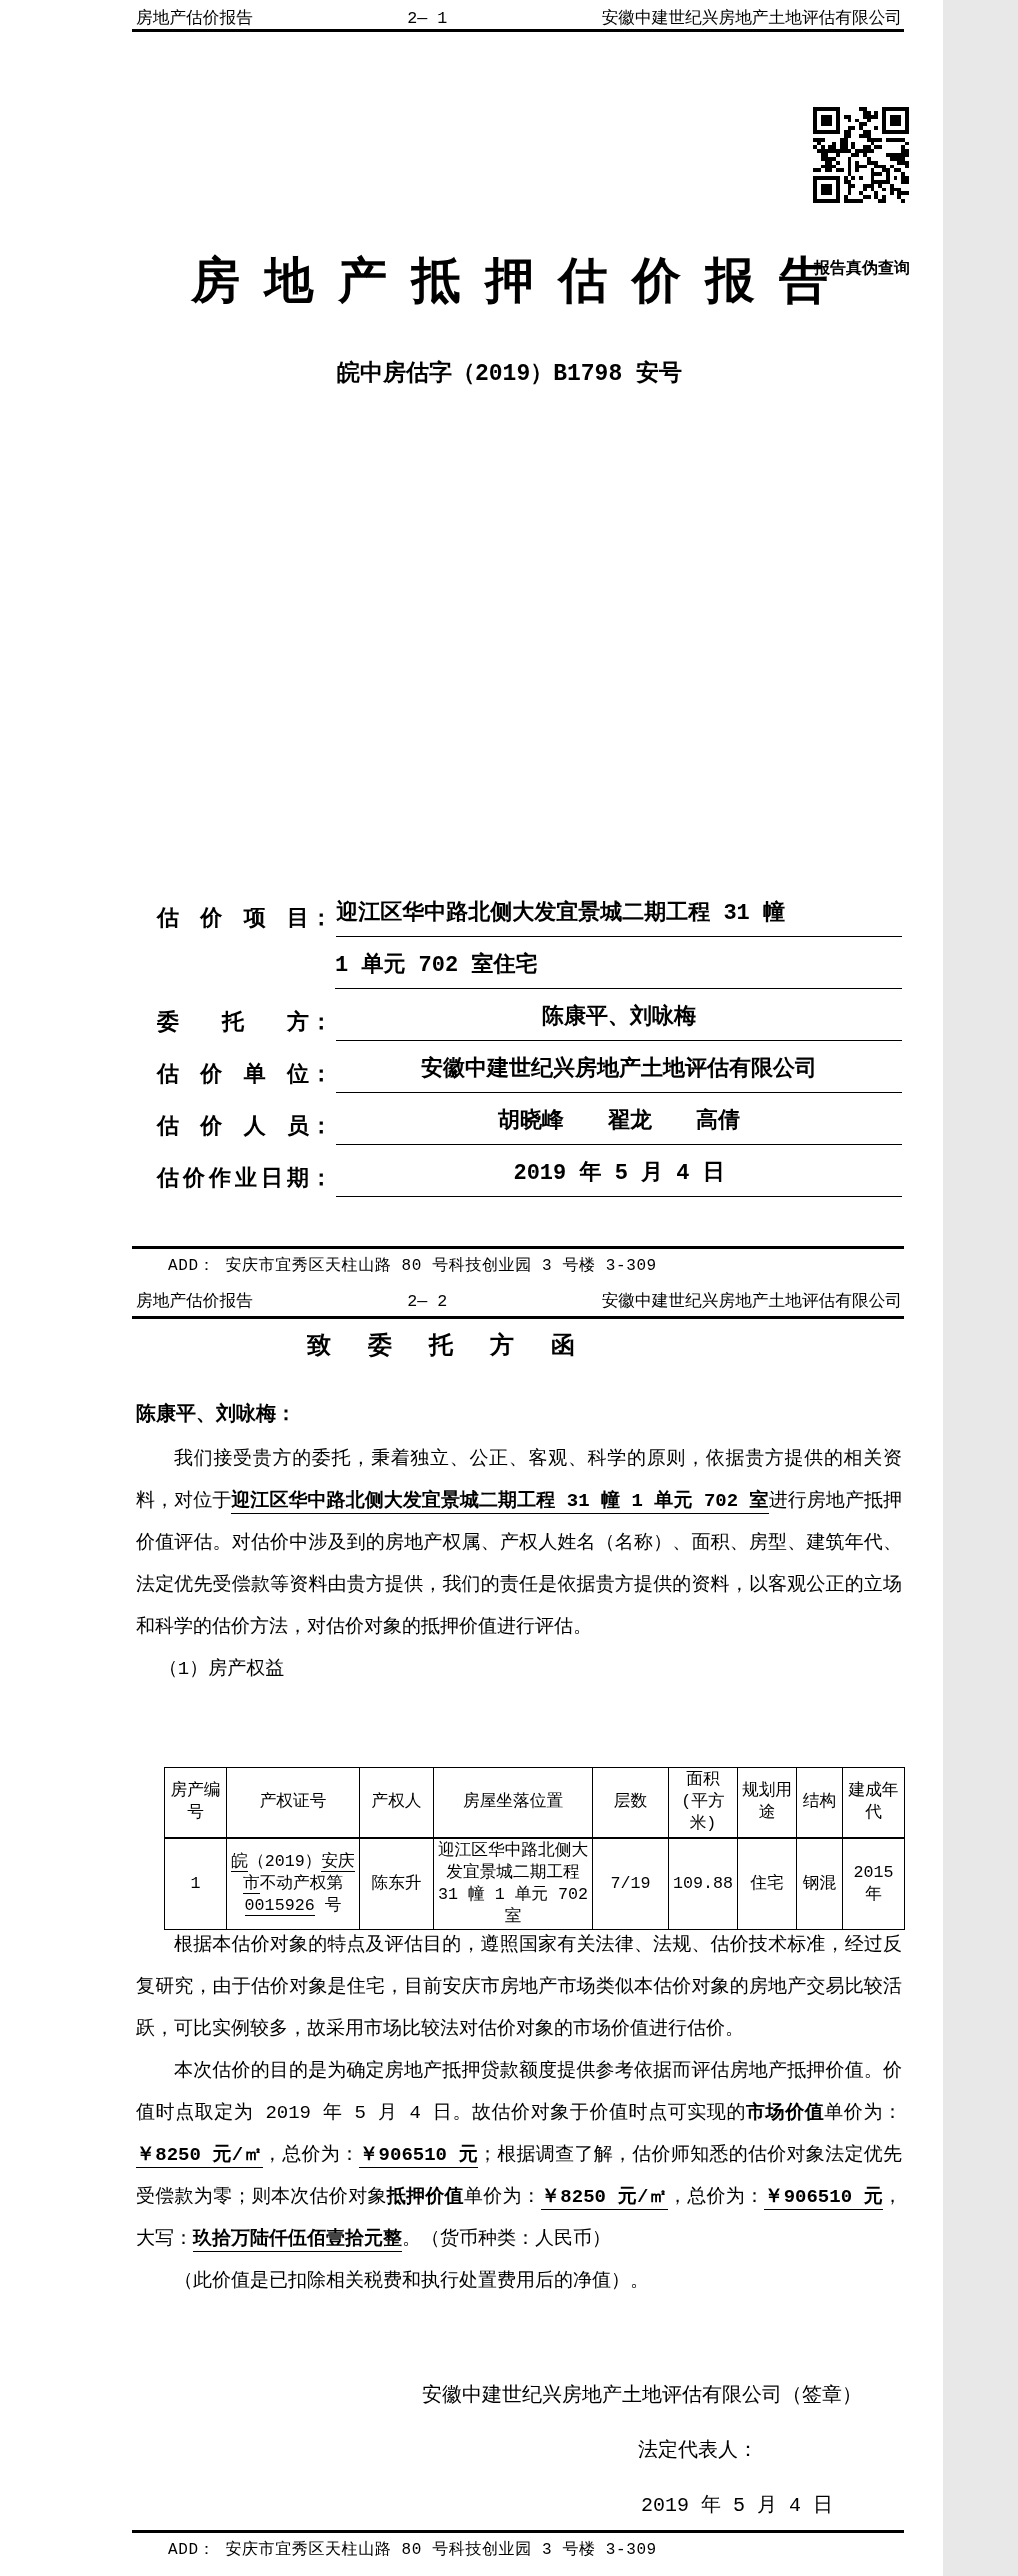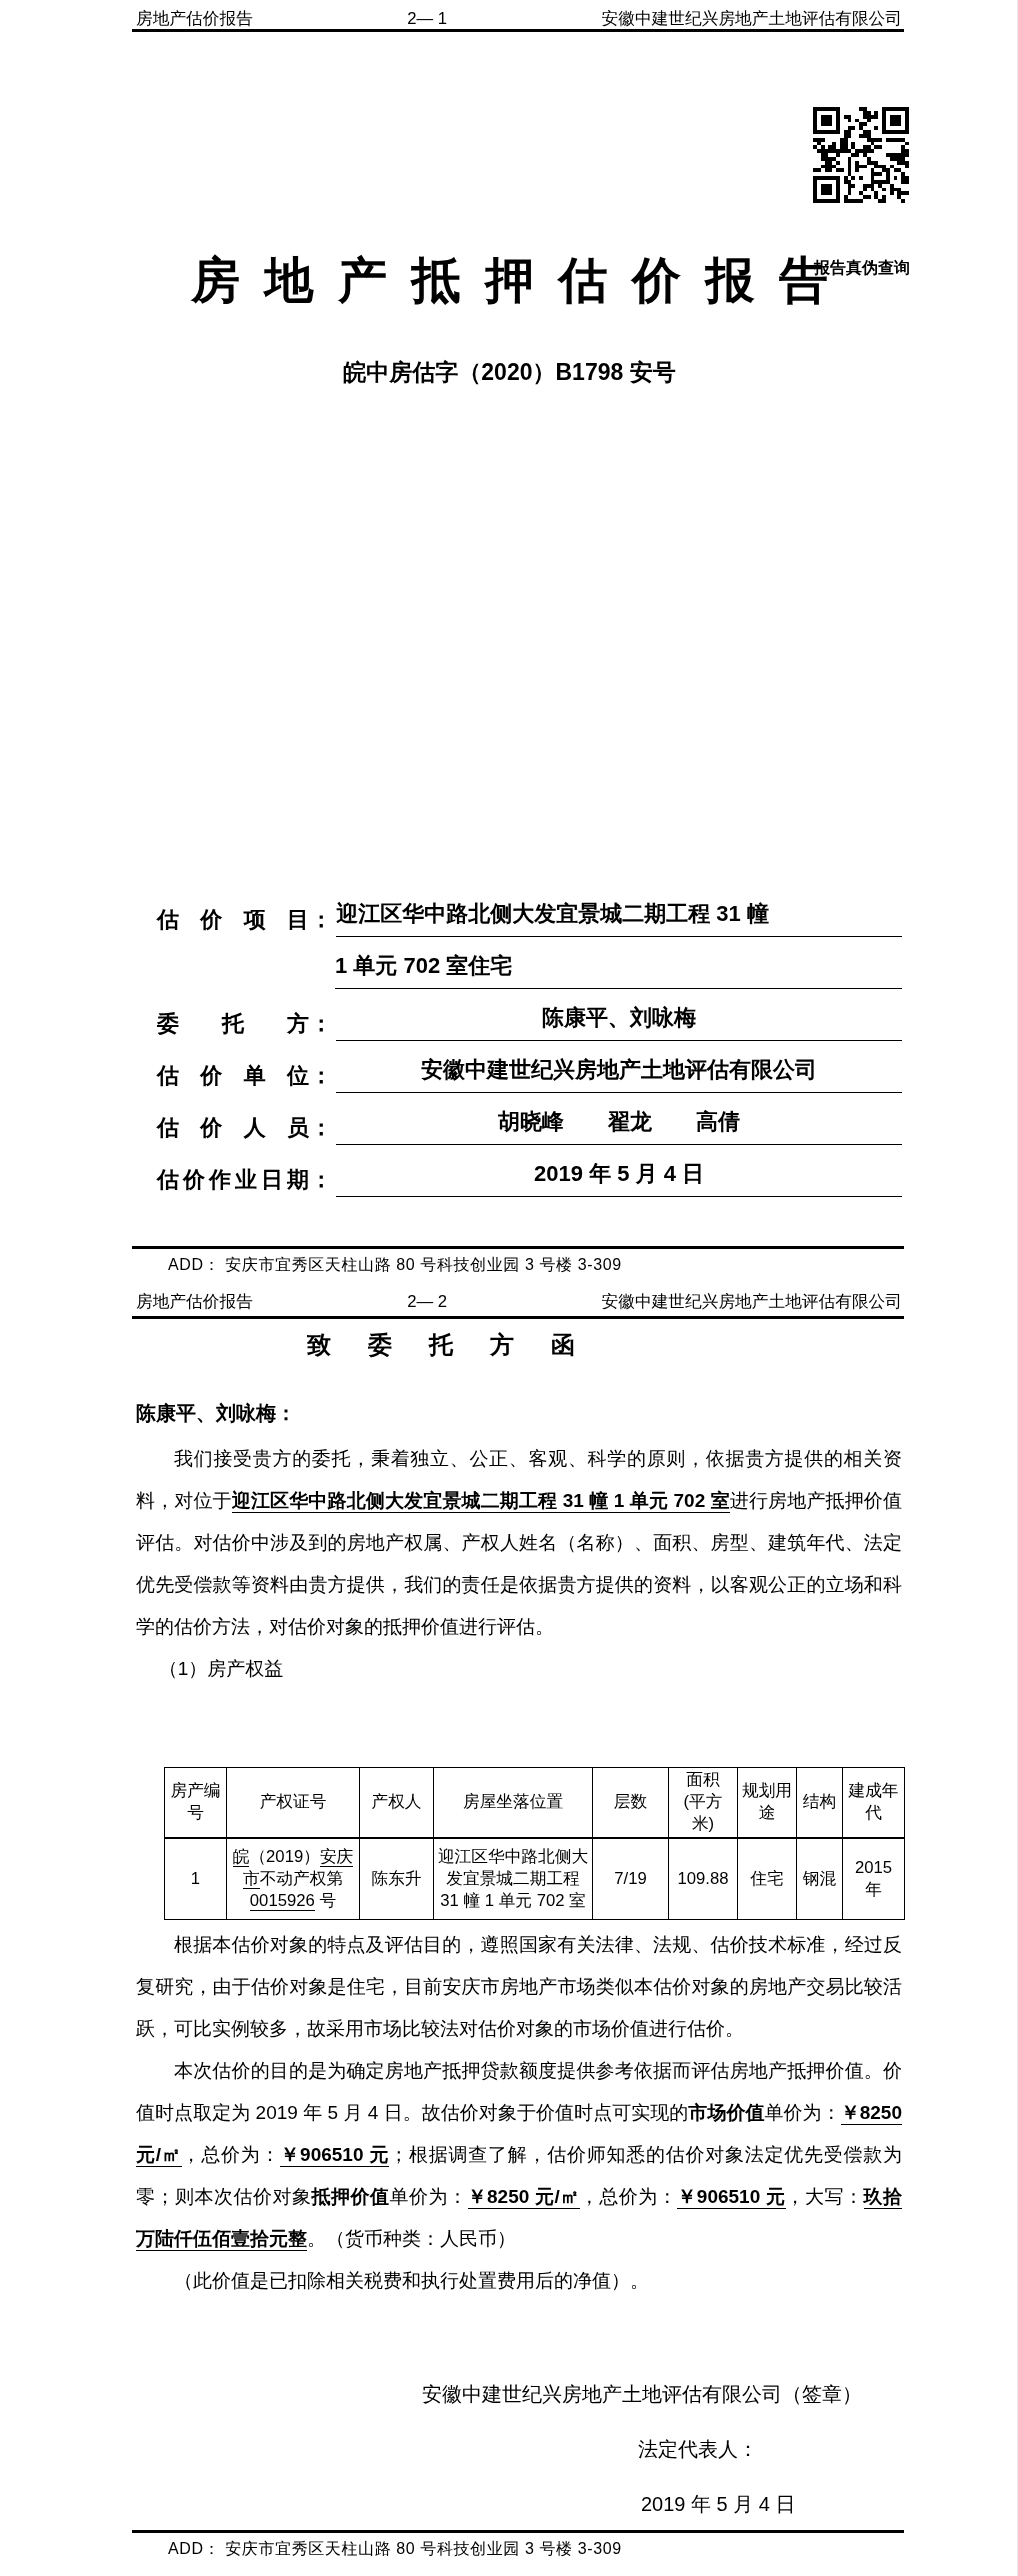--- a/index.html
+++ b/index.html
@@ -1,17 +1,17 @@
 <!DOCTYPE html>
 <html style="font-size:10.3px"><head>
 <meta charset="utf-8">
 <style>
   html,body{margin:0;padding:0;background:#e8e8e8;}
-  .sheet{position:relative;width:1017px;height:2576px;background:#ffffff;
-         font-family:Liberation Sans, sans-serif;color:#000;overflow:hidden;}
+  .sheet{position:relative;width:943px;height:2576px;background:#ffffff;
+         font-family:Liberation Mono, monospace;color:#000;overflow:hidden;}
   .hline{position:absolute;left:132px;width:772px;height:2.6px;background:#000;}
   .pghead{position:absolute;left:136px;width:766px;display:flex;justify-content:space-between;
           align-items:flex-end;font-size:16.7px;line-height:1.2;}
   .qrcap{position:absolute;left:812px;top:214px;width:100px;text-align:center;
          font-weight:bold;font-size:16px;margin-top:44px;}
   .doctitle{position:absolute;left:12.2px;top:248px;width:1019px;text-align:center;
             font-size:49px;font-weight:bold;letter-spacing:0.5em;white-space:nowrap;}
   .reportno{position:absolute;left:0;top:357px;width:1019px;text-align:center;
             font-size:23px;font-weight:600;}
   .fields{position:absolute;left:157px;top:885px;width:745px;}
@@ -263,21 +263,21 @@
         <rect x="114" y="6" width="30" height="30" fill="#fff"></rect>
         <rect x="120" y="12" width="18" height="18" fill="#000"></rect>
         <rect x="0" y="108" width="42" height="42" fill="#000"></rect>
         <rect x="6" y="114" width="30" height="30" fill="#fff"></rect>
         <rect x="12" y="120" width="18" height="18" fill="#000"></rect>
       </svg>
   </div>
   <div class="qrcap">报告真伪查询</div>
 
   <div class="doctitle">房地产抵押估价报告</div>
-  <div class="reportno">皖中房估字（2020）B1798 安号</div>
+  <div class="reportno">皖中房估字（2019）B1798 安号</div>
 
   <div class="fields">
     <div class="frow">
       <span class="flabel">
           <span>估</span>
           <span>价</span>
           <span>项</span>
           <span>目</span>
         </span>
       <span class="fcolon">：</span>

